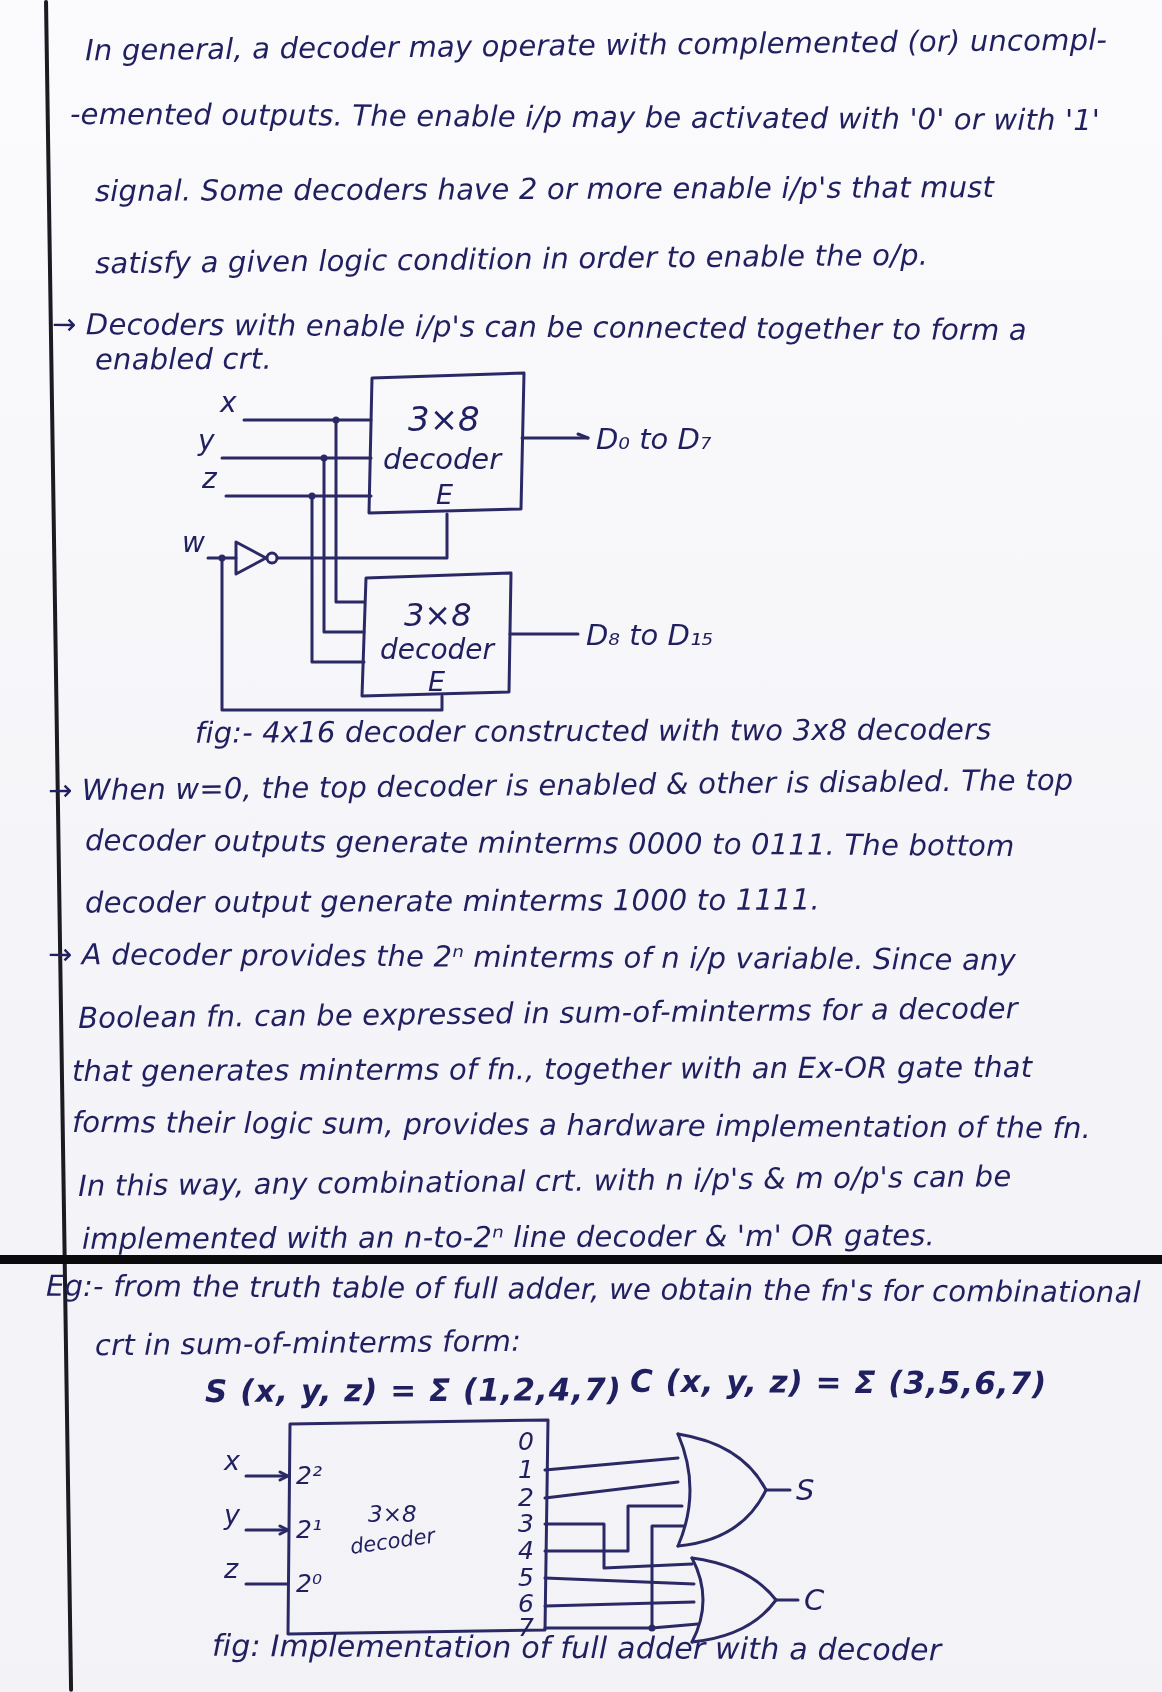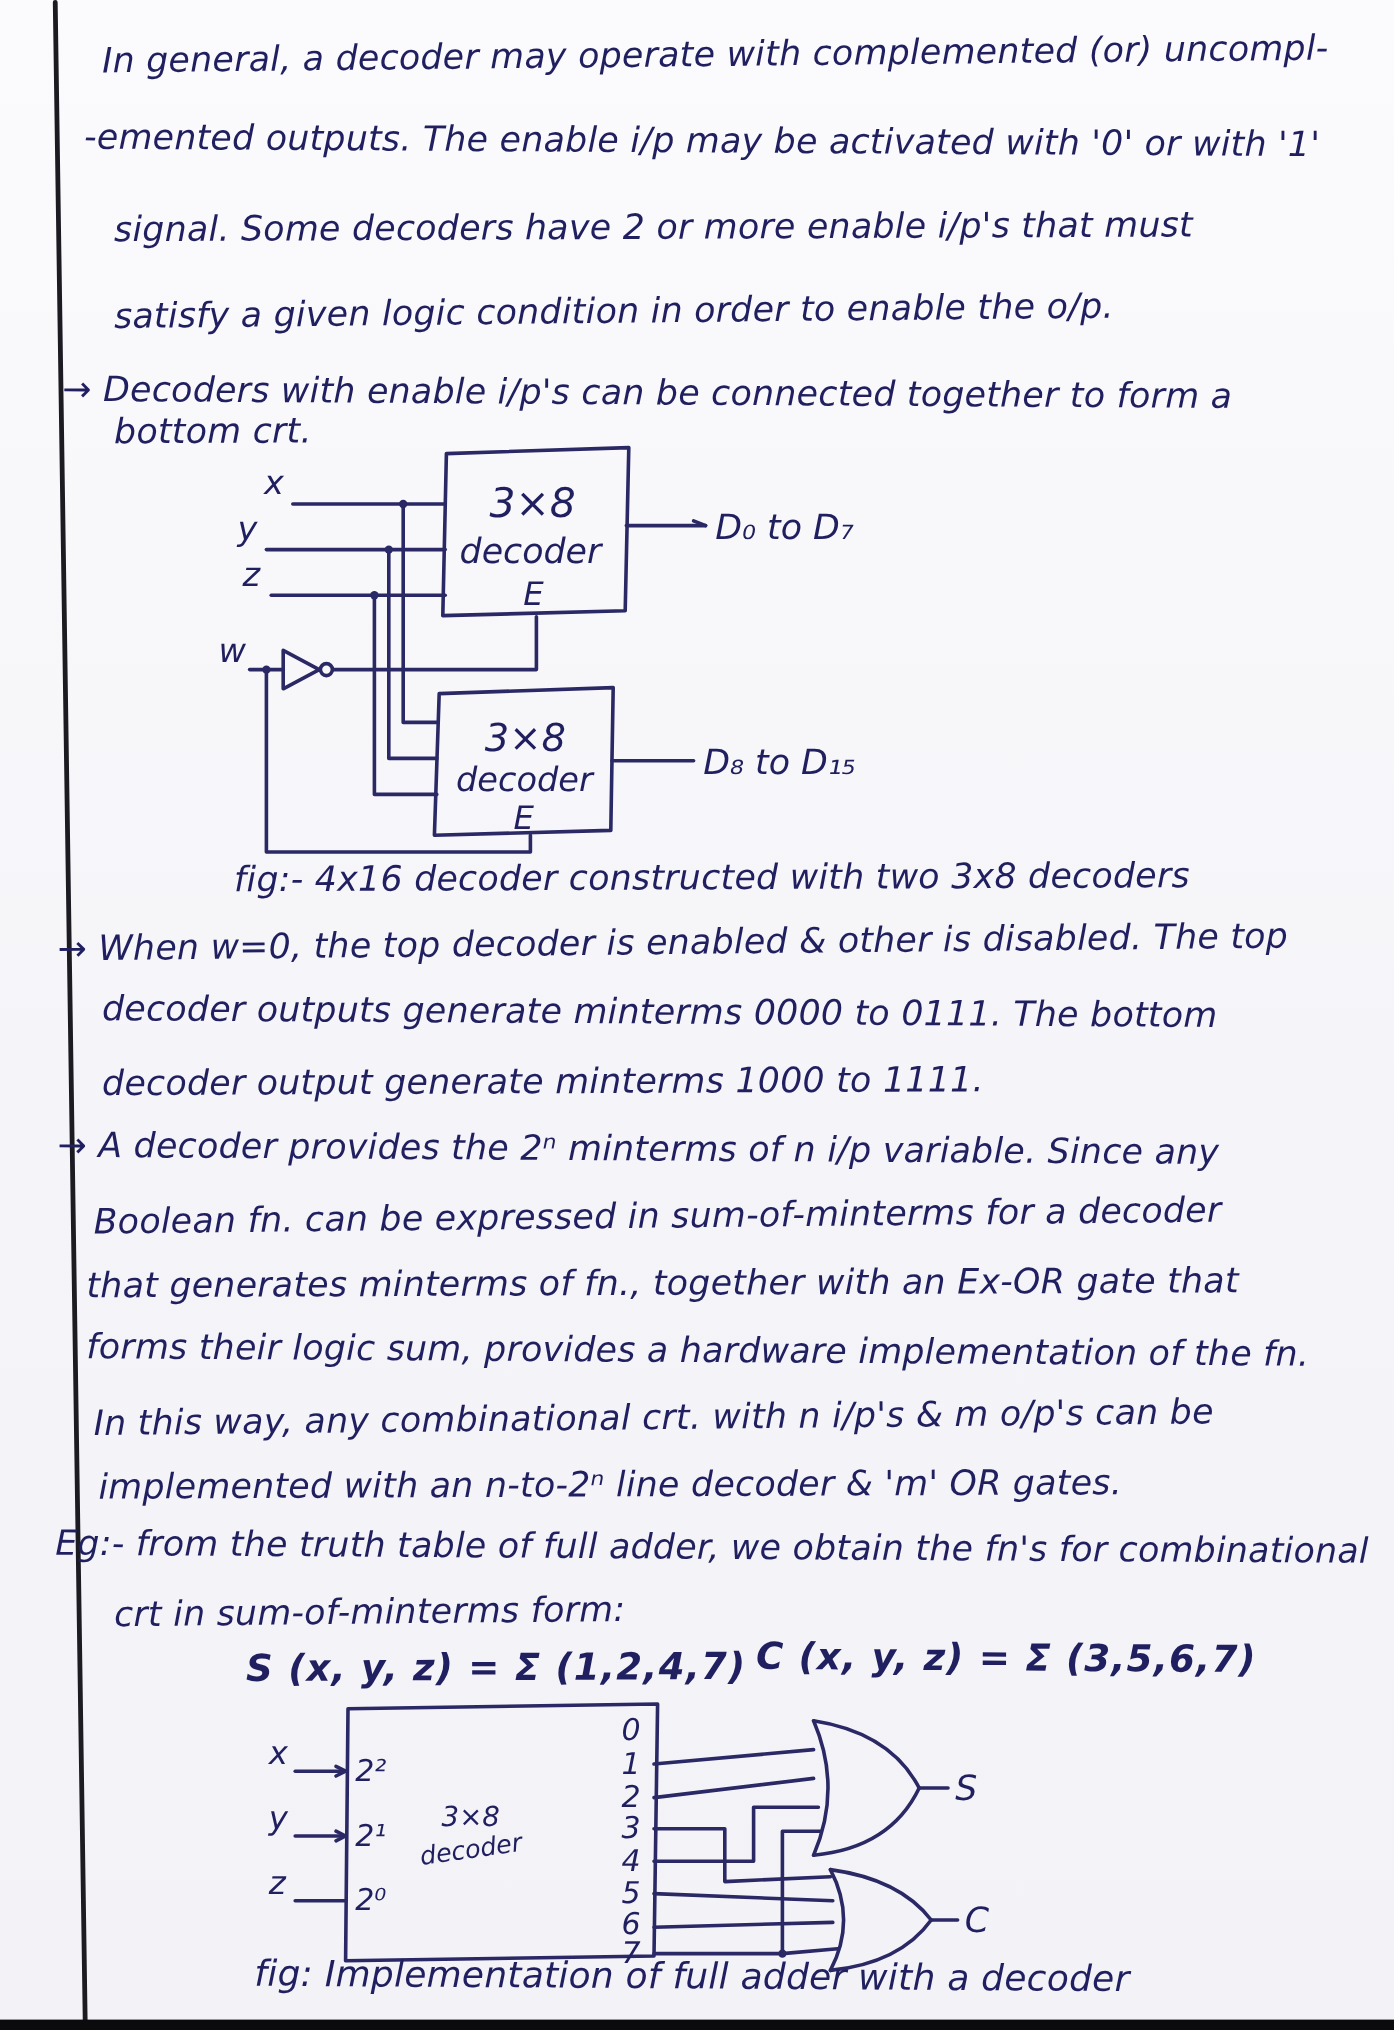--- a/index.html
+++ b/index.html
@@ -1,19 +1,19 @@
 <!DOCTYPE html>
 <html><head>
 <meta charset="utf-8">
 <style>
   html,body{margin:0;padding:0;}
   body{width:1162px;height:1692px;overflow:hidden;
        background:linear-gradient(180deg,#fbfafc 0%,#f5f4f8 55%,#f3f2f6 100%);
        font-family:"DejaVu Sans",sans-serif;}
-  #page{position:relative;width:1162px;height:1692px;}
+  #page{position:relative;width:1162px;height:1264px;}
   .marginline{position:absolute;left:44px;top:0;width:4px;height:1692px;
        background:#1c1b22;transform:rotate(-0.85deg);transform-origin:top center;border-radius:2px;}
   .bottombar{position:absolute;left:0;bottom:0;width:1162px;height:9px;background:#0b0b0e;}
   .hand{position:absolute;font-family:"DejaVu Sans",sans-serif;font-style:italic;
         color:#201f60;font-size:29px;white-space:nowrap;letter-spacing:0.2px;}
   .rA{transform:rotate(-0.6deg);}
   .rB{transform:rotate(0.35deg);}
   .rC{transform:rotate(-0.25deg);}
   .formula{font-size:31px;font-weight:bold;letter-spacing:1px;}
   .caption{font-size:29px;}
@@ -29,21 +29,21 @@
 
 <div id="page">
 
   <div class="marginline"></div>
 
   <div class="hand rA" style="left:85px;top:28px">In general, a decoder may operate with complemented (or) uncompl-</div>
   <div class="hand rB" style="left:70px;top:100px">-emented outputs. The enable i/p may be activated with '0' or with '1'</div>
   <div class="hand rC" style="left:95px;top:172px">signal. Some decoders have 2 or more enable i/p's that must</div>
   <div class="hand rA" style="left:95px;top:242px">satisfy a given logic condition in order to enable the o/p.</div>
   <div class="hand rB" style="left:52px;top:310px">→ Decoders with enable i/p's can be connected together to form a</div>
-  <div class="hand rC" style="left:95px;top:342px">bottom crt.</div>
+  <div class="hand rC" style="left:95px;top:342px">enabled crt.</div>
 
   <svg style="left:140px;top:336px" width="580" height="390" viewBox="0 0 580 390">
 
     <path d="M232,42 L384,37 L381,173 L229,177 Z"></path>
     <text x="268" y="95" font-size="34">3×8</text>
     <text x="243" y="133" font-size="29">decoder</text>
     <text x="296" y="168" font-size="27">E</text>
 
     <path d="M226,242 L371,237 L369,356 L222,360 Z"></path>
     <text x="264" y="290" font-size="32">3×8</text>

